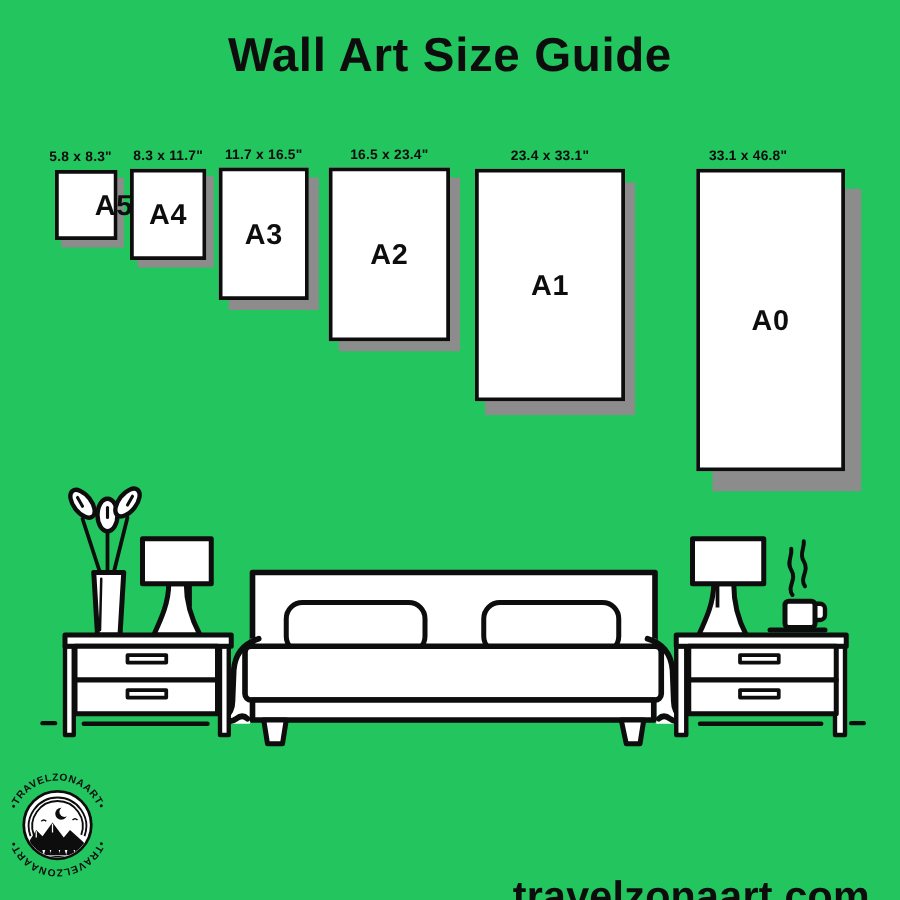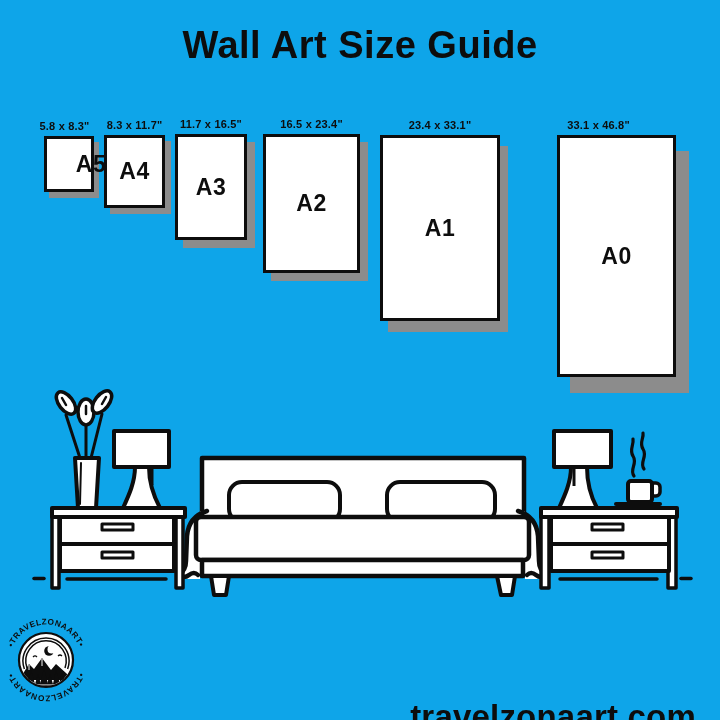--- a/index.html
+++ b/index.html
@@ -1,17 +1,17 @@
 <!DOCTYPE html>
 <html><head>
 <meta charset="utf-8">
 <style>
   html,body{margin:0;padding:0;background:#fff;}
   .canvas{
-    position:relative;width:720px;height:720px;background:#0ea5e9;overflow:hidden;
+    position:relative;width:720px;height:720px;background:#22c55e;overflow:hidden;
     font-family:"Liberation Sans",sans-serif;color:#0d0d0d;
   }
   .title{
     position:absolute;top:25px;left:0;width:720px;text-align:center;
     font-size:38px;font-weight:800;letter-spacing:.5px;line-height:1.1;
   }
   .frame{position:absolute;}
   .paper{
     position:absolute;left:0;top:0;right:0;bottom:0;box-sizing:border-box;
     background:#ffffff;border:3px solid #0d0d0d;

